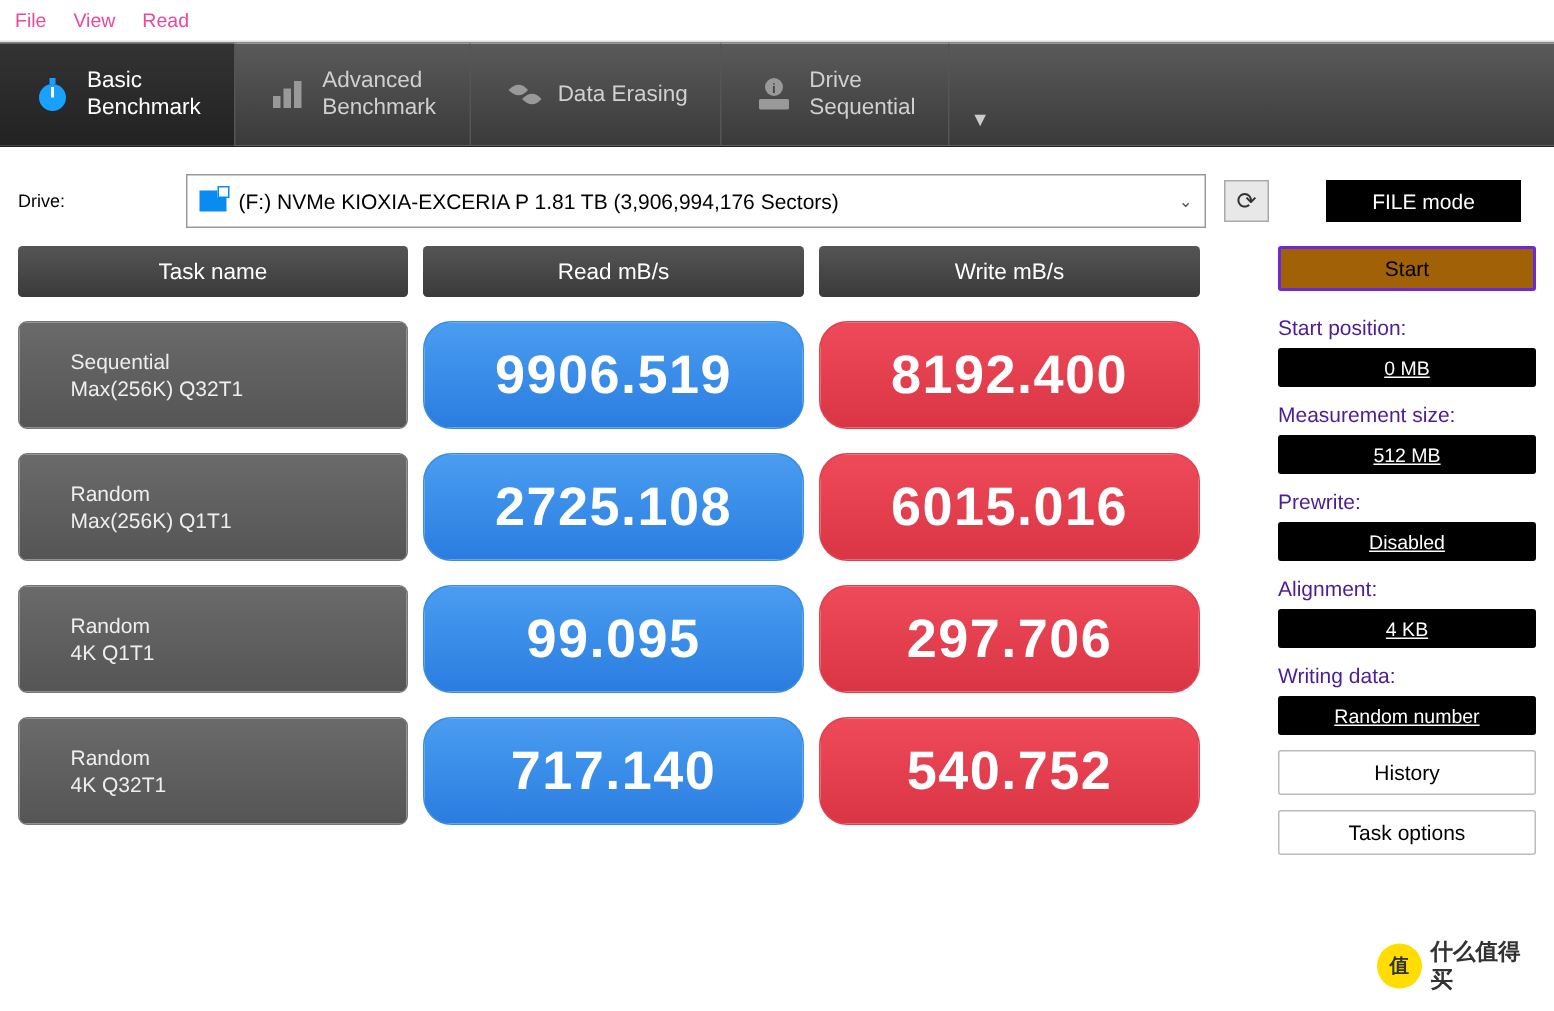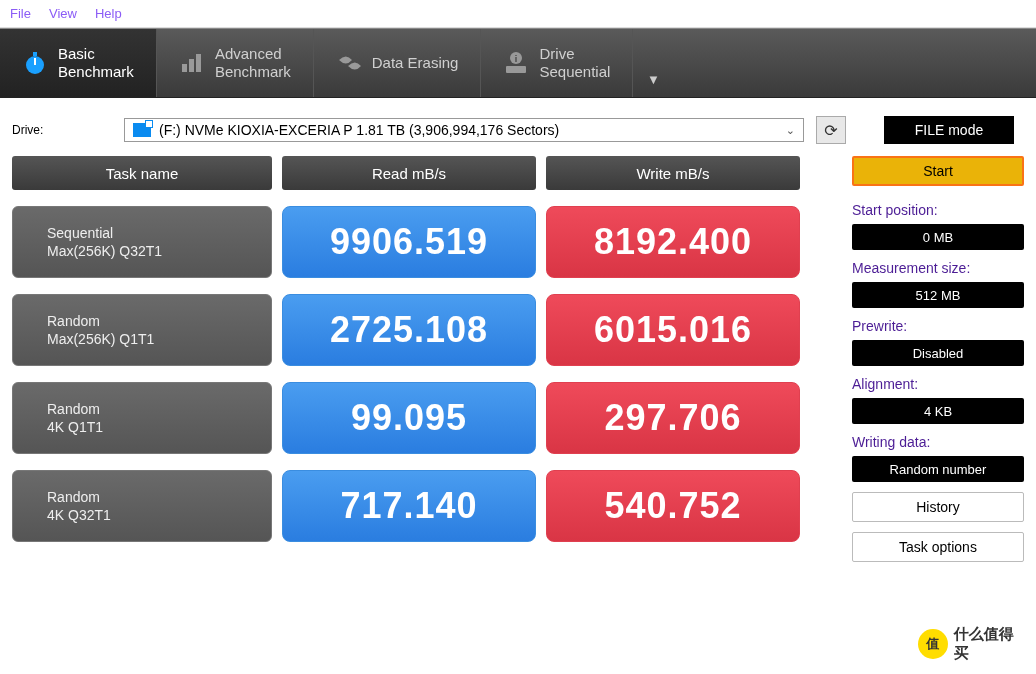--- a/index.html
+++ b/index.html
@@ -1,64 +1,64 @@
 <!DOCTYPE html>
 <html><head>
 <meta charset="utf-8">
 <style>
 * { box-sizing: border-box; margin: 0; padding: 0; }
 body { font-family: "Segoe UI", Tahoma, sans-serif; font-size: 13px; background: #fff; width: 1036px; height: 674px; overflow: hidden; }
 
 .menubar { display: flex; gap: 18px; padding: 6px 10px; border-bottom: 1px solid #ddd; background: #fff; }
-.menubar span { color: #8b5cf6; cursor: default; text-align: center; }
+.menubar span { color: #ec4899; cursor: default; text-align: center; }
 
 .toolbar { background: linear-gradient(#5a5a5a, #3a3a3a); display: flex; height: 70px; border-top: 1px solid #888; border-bottom: 1px solid #222; }
 .toolbar-item { display: flex; align-items: center; gap: 10px; padding: 0 22px; color: #d0d0d0; border-right: 1px solid #555; cursor: pointer; }
 .toolbar-item.active { background: linear-gradient(#333, #222); color: #fff; }
 .toolbar-item .icon { width: 26px; height: 26px; display: flex; align-items: center; justify-content: center; }
 .toolbar-item .label { font-size: 15px; line-height: 1.2; }
 .toolbar-dropdown { width: 40px; display: flex; align-items: flex-end; justify-content: center; padding-bottom: 10px; color: #ccc; cursor: pointer; }
 
 .drive-row { display: flex; align-items: center; gap: 12px; padding: 18px 12px 12px 12px; background: #fff; }
 .drive-label { width: 100px; color: #000; font-size: 12px; }
-.drive-select { flex: 1; display: flex; align-items: center; height: 24px; border: 1px solid #999; background: #fff; padding: 0 8px; font-size: 14px; cursor: pointer; position: relative; max-width: 680px; text-align: center; }
+.drive-select { flex: 1; display: flex; align-items: center; height: 36px; border: 1px solid #999; background: #fff; padding: 0 8px; font-size: 14px; cursor: pointer; position: relative; max-width: 680px; text-align: center; }
 .drive-select .disk-icon { width: 18px; height: 14px; background: #0a8bf0; margin-right: 8px; position: relative; }
 .drive-select .disk-icon::after { content:""; position:absolute; top:-3px; right:-2px; width:6px; height:6px; background:#fff; border:1px solid #0a8bf0; }
 .drive-select .chev { margin-left: auto; color: #555; font-size: 11px; }
 .refresh-btn { width: 30px; height: 28px; background: #e8e8e8; border: 1px solid #aaa; display: flex; align-items: center; justify-content: center; cursor: pointer; font-size: 16px; color:#333; }
 .mode-btn { width: 130px; height: 28px; background: #000; color: #fff; display: flex; align-items: center; justify-content: center; font-size: 14px; cursor: pointer; margin-left: auto; margin-right: 10px; }
 
 .content { display: flex; padding: 0 12px; }
 .bench { flex: 1; }
 .header-row { display: flex; gap: 10px; margin-bottom: 16px; }
 .hdr { background: linear-gradient(#555,#3a3a3a); color: #fff; height: 34px; display: flex; align-items: center; justify-content: center; font-size: 15px; border-radius: 3px; }
 .hdr.task { width: 260px; }
 .hdr.val { width: 254px; }
 
 .bench-row { display: flex; gap: 10px; margin-bottom: 16px; }
 .task-cell { width: 260px; height: 72px; background: linear-gradient(#6a6a6a,#555); color: #eee; border-radius: 6px; display: flex; flex-direction: column; justify-content: center; padding-left: 34px; font-size: 14px; line-height: 1.3; border:1px solid #777; }
-.val-cell { width: 254px; height: 72px; border-radius: 8px; color: #fff; display: flex; align-items: center; justify-content: center; font-size: 36px; font-weight: bold; letter-spacing: 1px; font-family: "Arial Black", Arial, sans-serif; }
+.val-cell { width: 254px; height: 72px; border-radius: 19px; color: #fff; display: flex; align-items: center; justify-content: center; font-size: 36px; font-weight: bold; letter-spacing: 1px; font-family: "Arial Black", Arial, sans-serif; }
 .val-cell.read { background: linear-gradient(#4a9df0,#2a7de0); border:1px solid #3a8de0; }
 .val-cell.write { background: linear-gradient(#ef4a5a,#d93545); border:1px solid #e04050;text-align:center; }
 
 .side { width: 172px; margin-left: 18px; display: flex; flex-direction: column; gap: 6px; }
-.start-btn { height: 30px; border: 2px solid #f97316; background: #eab308; color: #000; display: flex; align-items: center; justify-content: center; font-size: 14px; cursor: pointer; border-radius: 2px; margin-bottom: 6px; }
+.start-btn { height: 30px; border: 2px solid #6d28d9; background: #a16207; color: #000; display: flex; align-items: center; justify-content: center; font-size: 14px; cursor: pointer; border-radius: 2px; margin-bottom: 6px; }
 .side-label { font-size: 14px; color: #4c1d95; margin-top: 4px; }
-.side-val { height: 26px; background: #000; color: #fff; display: flex; align-items: center; justify-content: center; font-size: 13px; cursor: pointer; border-radius: 2px; }
+.side-val { height: 26px; background: #000; color: #fff; display: flex; align-items: center; justify-content: center; font-size: 13px; cursor: pointer; border-radius: 2px; text-decoration: underline; }
 .side-btn { height: 30px; background: #fff; border: 1px solid #bbb; display: flex; align-items: center; justify-content: center; font-size: 14px; cursor: pointer; border-radius: 2px; margin-top: 4px; }
 .watermark { position: absolute; right: 8px; bottom: 8px; width: 110px; height: 44px; background: rgba(255,255,255,0.85); border-radius: 22px; display:flex; align-items:center; justify-content:center; font-size:15px; color:#333; font-weight:bold; }
 .watermark .logo { width:30px; height:30px; border-radius:50%; background:#fd0; margin-right:6px; display:flex; align-items:center; justify-content:center; font-size:13px; }
 </style>
 </head>
 <body>
 
 <div class="menubar">
   <span>File</span>
   <span>View</span>
-  <span>Help</span>
+  <span>Read</span>
 </div>
 
 <div class="toolbar">
   <div class="toolbar-item active">
     <span class="icon">
       <svg width="26" height="26" viewBox="0 0 26 26">
           <circle cx="13" cy="15" r="9" fill="#1aa0ff"></circle>
           <rect x="11" y="2" width="4" height="4" fill="#1aa0ff"></rect>
           <line x1="13" y1="15" x2="13" y2="8" stroke="#fff" stroke-width="2"></line>
         </svg>

